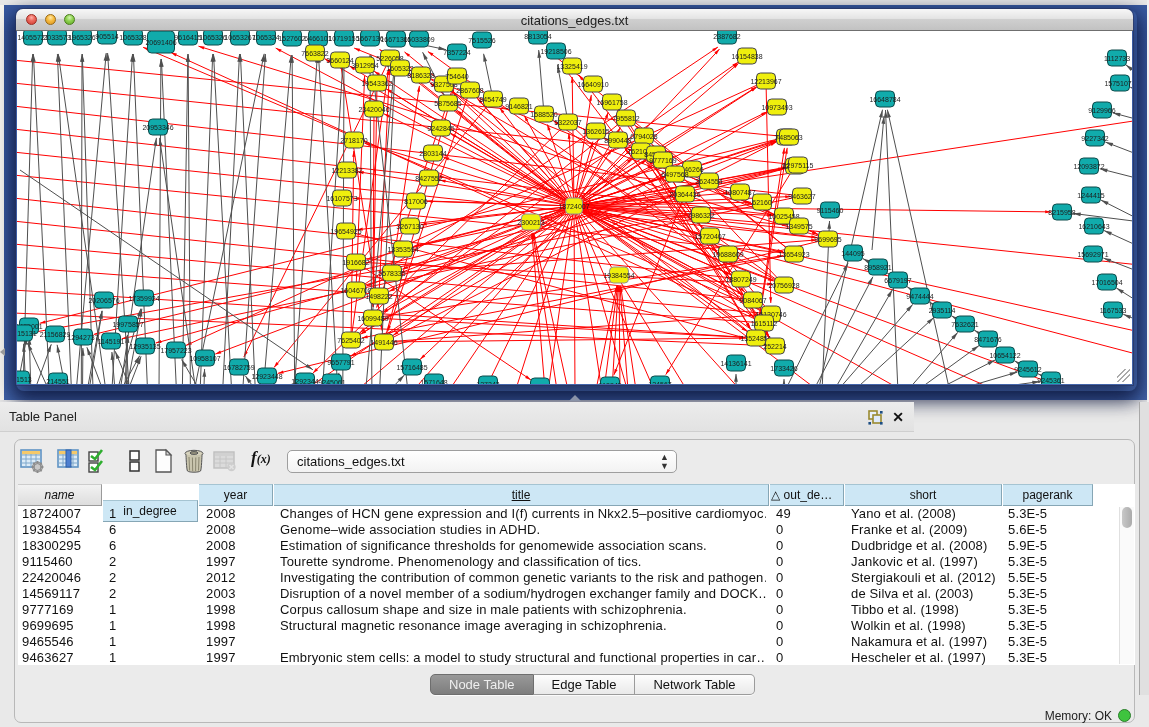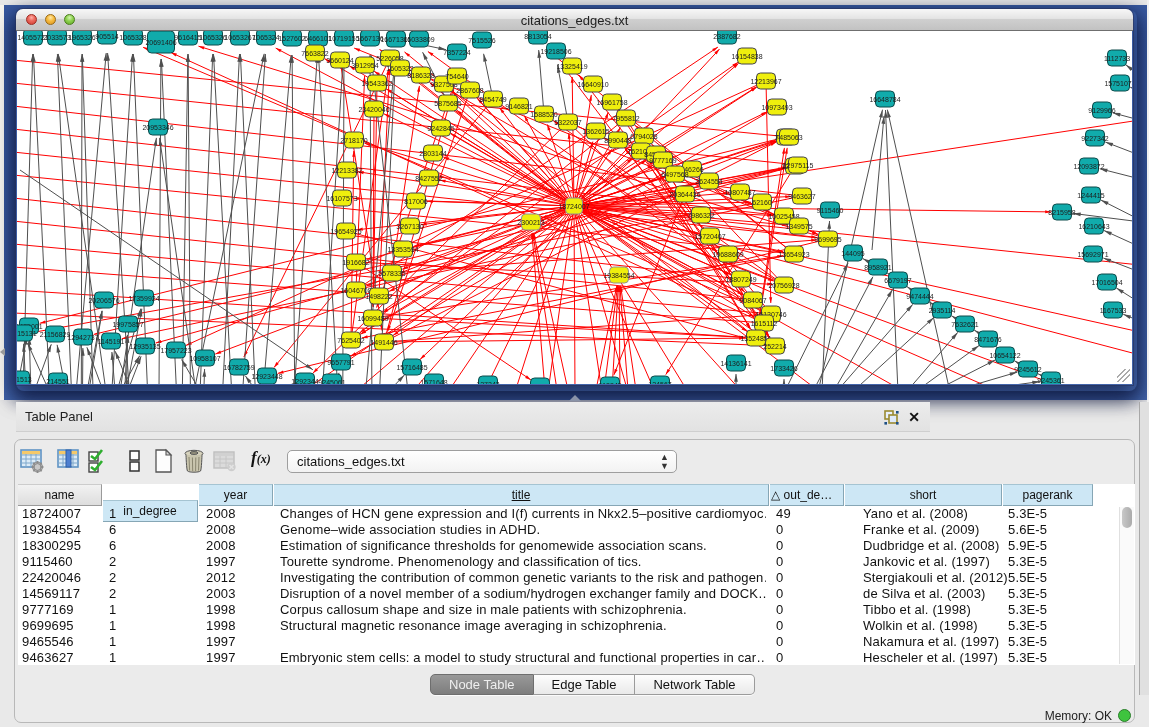--- a/index.html
+++ b/index.html
@@ -36,21 +36,21 @@
 
 #split-dot { position:absolute; left:569px; top:394px; width:12px; height:8px; }
 #split-dot:before { content:""; position:absolute; left:0; top:1px;
   border-left:6px solid transparent; border-right:6px solid transparent;
   border-bottom:6px solid #8a93a8; }
 #left-arrow { position:absolute; left:0px; top:348px; width:0; height:0;
   border-top:4px solid transparent; border-bottom:4px solid transparent;
   border-right:5px solid #9a9a9a; }
 
 
-#tp-head { position:absolute; left:16px; top:402px; width:914px; height:30px;
+#tp-head { position:absolute; left:0; top:402px; width:914px; height:30px;
   background:linear-gradient(180deg,#ececec,#e2e2e2); border-bottom:1px solid #cfcfcf; }
 #tp-head .label { position:absolute; left:9px; top:7px; font-size:13px; color:#222; }
 #tp-float { position:absolute; right:31px; top:8px; width:15px; height:15px; }
 #tp-close { position:absolute; right:10px; top:8px; font-size:14px; font-weight:bold;
   color:#111; line-height:15px; }
 
 #panel { position:absolute; left:14px; top:439px; width:1121px; height:284px;
   background:#ebebeb; border:1px solid #b8b8b8; border-radius:7px; }
 #toolbar { position:absolute; left:0px; top:5px; width:1110px; height:32px; }
 .tbico { position:absolute; top:3px; }
@@ -61,30 +61,30 @@
   line-height:9px; text-align:center; }
 
 
 #table { position:absolute; left:3px; top:44px; width:1117px; height:181px;
   background:#fff; overflow:hidden; font-size:12px; }
 #thead { position:absolute; left:0; top:0; height:22px; width:1117px; }
 .th { position:absolute; top:0; height:22px; background:#cde7f5;
   border-right:1px solid #86a6b5; border-top:1px solid #a5c4d2; border-bottom:1px solid #86a6b5;
   text-align:center; line-height:21px; color:#111; }
 .th.first { background:linear-gradient(180deg,#f2f2f2,#dddddd); border-left:none;
-  border-top:1px solid #ccc; border-bottom:1px solid #9a9a9a; border-right:1px solid #9a9a9a; }
+  border-top:1px solid #ccc; border-bottom:1px solid #9a9a9a; border-right:1px solid #9a9a9a;font-style:italic; }
 #tbody { position:absolute; left:0; top:22px; width:1117px; font-size:13px; letter-spacing:0.15px; }
 .tr { position:relative; height:16px; line-height:16px; color:#111; white-space:nowrap; }
 .td { position:absolute; top:0; height:16px; overflow:hidden; }
 .c-name  { left:4px;   width:78px; }
 .c-deg   { left:91px;  width:86px; }
 .c-year  { left:188px; width:64px; }
 .c-title { left:262px; width:486px; }
 .c-out   { left:758px; width:65px; }
-.c-short { left:833px; width:150px;margin-left:12px; }
+.c-short { left:833px; width:150px; }
 .c-pr    { left:990px; width:83px; }
 #vscroll { position:absolute; right:1px; top:23px; width:15px; height:157px;
   background:#fafafa; border-left:1px solid #e0e0e0; }
 #vscroll .thumb { position:absolute; left:2px; top:0px; width:10px; height:21px;
   background:linear-gradient(90deg,#c8c8c8,#ababab); border-radius:6px; }
 
 
 #tabs { position:absolute; left:430px; top:674px; height:21px; display:flex;
   border-radius:5px; box-shadow:0 1px 0 rgba(255,255,255,.8); }
 .tab { height:21px; line-height:20px; font-size:13px; padding:0 18px;

